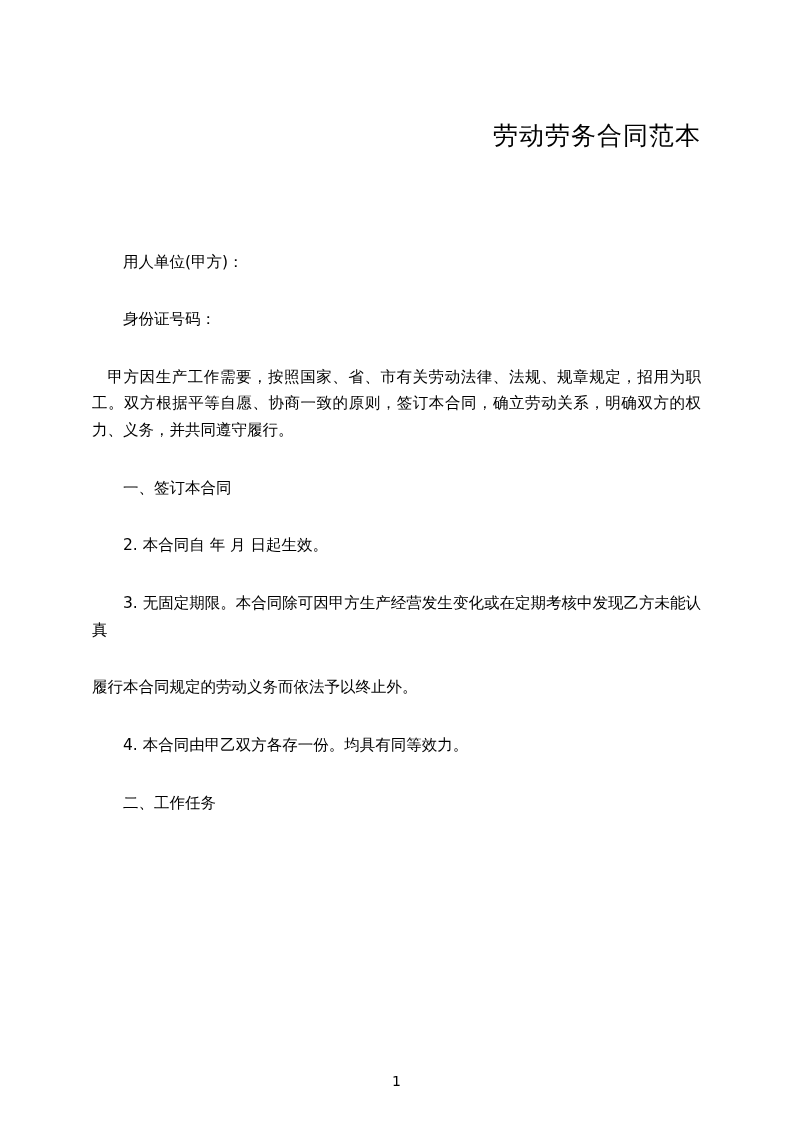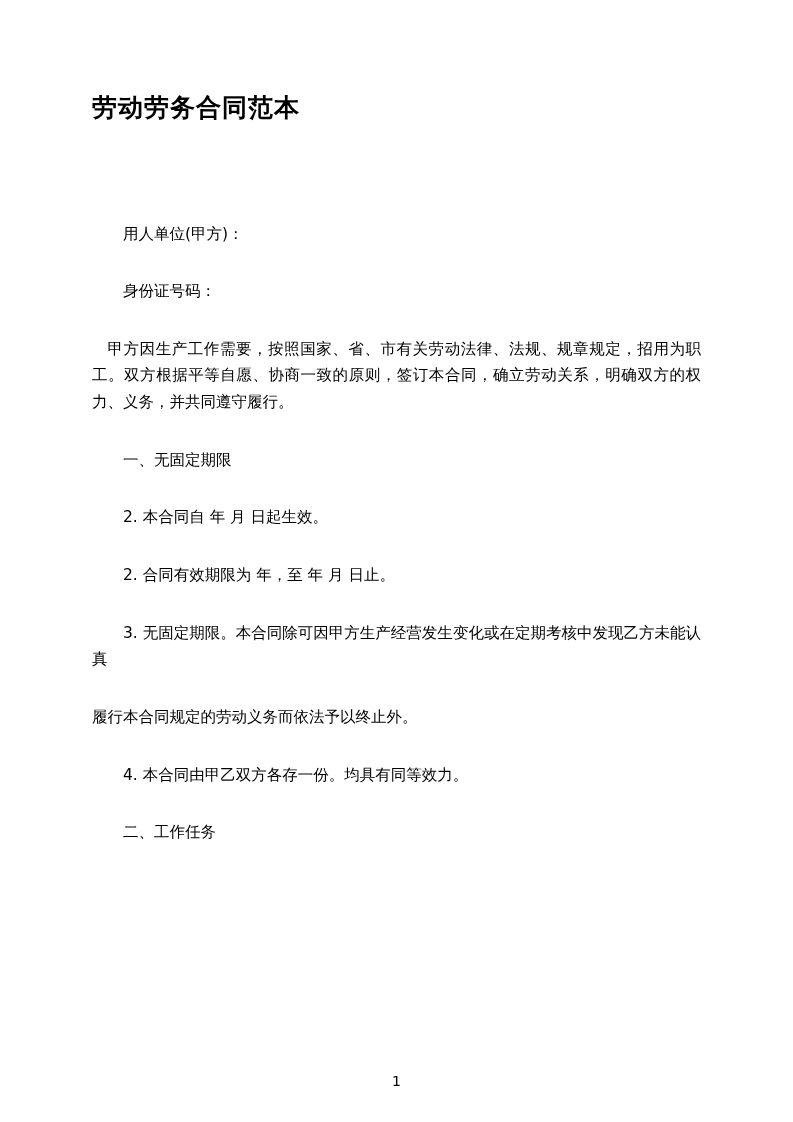--- a/index.html
+++ b/index.html
@@ -22,24 +22,24 @@
   }
   .content {
     position: absolute;
     left: 92px;
     right: 92px;
     top: 0;
     bottom: 0;
   }
   .doc-title {
     margin: 0;
-    padding-top: 92px;
-    text-align: left;
+    padding-top: 120px;
+    text-align: right;
     font-size: 25px;
-    font-weight: bold;
+    font-weight: normal;
     letter-spacing: 1px;
     line-height: 1.3;
   }
   .body-block {
     margin-top: 96px;
   }
   p.para {
     margin: 0 0 31px 0;
     font-size: 15.5px;
     line-height: 1.72;
@@ -73,25 +73,24 @@
 
     <div class="body-block">
 
       <p class="para indent1">用人单位(甲方)：</p>
 
 
       <p class="para indent1">身份证号码：</p>
 
       <p class="para indent-half">甲方因生产工作需要，按照国家、省、市有关劳动法律、法规、规章规定，招用为职工。双方根据平等自愿、协商一致的原则，签订本合同，确立劳动关系，明确双方的权力、义务，并共同遵守履行。</p>
 
-      <p class="para indent1">一、无固定期限</p>
+      <p class="para indent1">一、签订本合同</p>
 
       <p class="para indent1">2. 本合同自  年  月  日起生效。</p>
 
-      <p class="para indent1">2. 合同有效期限为  年，至  年  月  日止。</p>
 
       <p class="para indent1">3. 无固定期限。本合同除可因甲方生产经营发生变化或在定期考核中发现乙方未能认真</p>
 
       <p class="para">履行本合同规定的劳动义务而依法予以终止外。</p>
 
       <p class="para indent1">4. 本合同由甲乙双方各存一份。均具有同等效力。</p>
 
       <p class="para indent1">二、工作任务</p>
 
 

